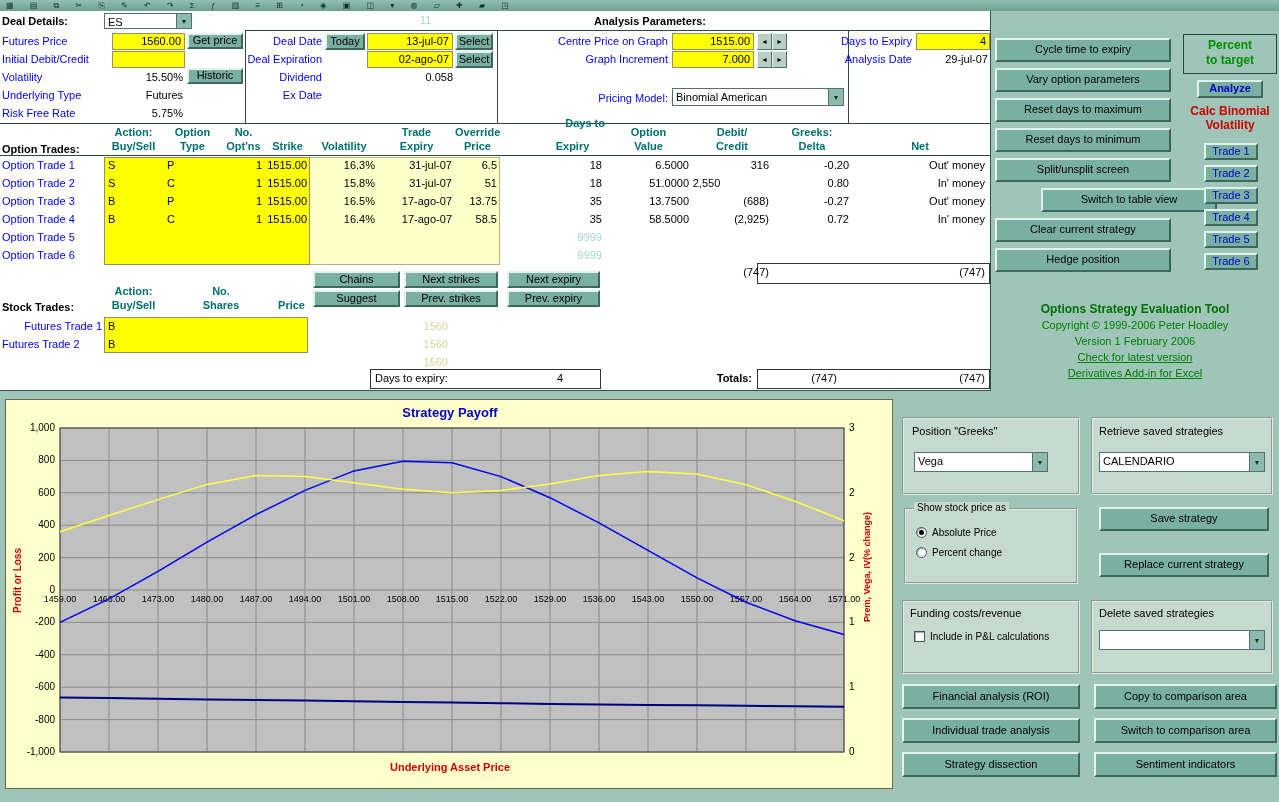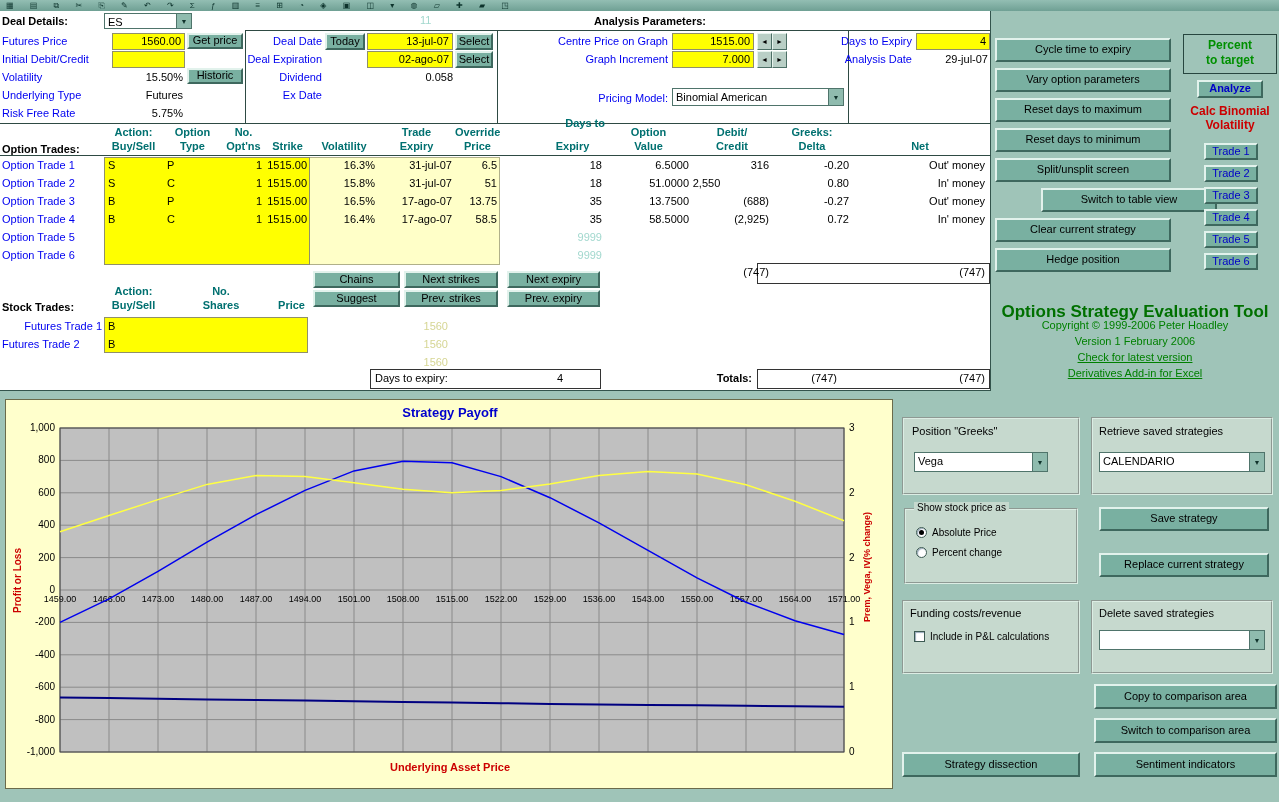--- a/index.html
+++ b/index.html
@@ -130,21 +130,21 @@
   <div class="abs tr" style="left:757px;top:372px;width:80px">(747)</div>
   <div class="abs tr" style="left:855px;top:372px;width:130px">(747)</div>
 
   <div class="abs" style="left:1183px;top:34px;width:94px;height:40px;border:1px solid #27463f"></div>
   <div class="abs tc bold" style="left:1183px;top:38px;width:94px;color:#009000;font-size:12px">Percent</div>
   <div class="abs tc bold" style="left:1183px;top:53px;width:94px;color:#009000;font-size:12px">to target</div>
   <div class="btn abs bold" style="left:1197px;top:80px;width:66px;height:18px;color:#0000c8">Analyze</div>
   <div class="abs tc bold" style="left:1183px;top:104px;width:94px;color:#cc0000;font-size:12px">Calc Binomial</div>
   <div class="abs tc bold" style="left:1183px;top:118px;width:94px;color:#cc0000;font-size:12px">Volatility</div>
 
-  <div class="abs tc bold" style="left:995px;top:302px;width:280px;color:#007000;font-size:17px">Options Strategy Evaluation Tool</div>
+  <div class="abs tc bold" style="left:995px;top:302px;width:280px;color:#007000;font-size:12px">Options Strategy Evaluation Tool</div>
   <div class="abs tc green" style="left:995px;top:319px;width:280px">Copyright © 1999-2006 Peter Hoadley</div>
   <div class="abs tc green" style="left:995px;top:335px;width:280px">Version 1 February 2006</div>
   <div class="abs tc" style="left:995px;top:351px;width:280px"><span class="link">Check for latest version</span></div>
   <div class="abs tc" style="left:995px;top:367px;width:280px"><span class="link">Derivatives Add-in for Excel</span></div>
 
   <div class="chart-panel"></div>
   <div class="abs tc bold" style="left:250px;top:405px;width:400px;color:#0000cc;font-size:13px">Strategy Payoff</div>
   <svg id="payoff-svg" class="abs" style="left:8px;top:422px" width="874" height="340">
       <rect x="52" y="6" width="784" height="324" fill="#c0c0c0"></rect>
       <line x1="52" y1="6.0" x2="836" y2="6.0" stroke="#8a8a8a" stroke-width="1"></line>
@@ -269,21 +269,23 @@
     <div class="btn abs" style="left: 995px; top: 158px; width: 176px; height: 24px;">Split/unsplit screen</div>
     <div class="btn abs" style="left: 995px; top: 188px; width: 176px; height: 24px; margin-left: 46px;">Switch to table view</div>
     <div class="btn abs" style="left: 995px; top: 218px; width: 176px; height: 24px;">Clear current strategy</div>
     <div class="btn abs" style="left: 995px; top: 248px; width: 176px; height: 24px;">Hedge position</div>
     <div class="btn abs" style="left: 1204px; top: 143px; width: 54px; height: 17px; color: rgb(0, 0, 200);">Trade 1</div>
     <div class="btn abs" style="left: 1204px; top: 165px; width: 54px; height: 17px; color: rgb(0, 0, 200);">Trade 2</div>
     <div class="btn abs" style="left: 1204px; top: 187px; width: 54px; height: 17px; color: rgb(0, 0, 200);">Trade 3</div>
     <div class="btn abs" style="left: 1204px; top: 209px; width: 54px; height: 17px; color: rgb(0, 0, 200);">Trade 4</div>
     <div class="btn abs" style="left: 1204px; top: 231px; width: 54px; height: 17px; color: rgb(0, 0, 200);">Trade 5</div>
     <div class="btn abs" style="left: 1204px; top: 253px; width: 54px; height: 17px; color: rgb(0, 0, 200);">Trade 6</div>
+    <div class="btn abs" style="left: 902px; top: 684px; width: 178px; height: 25px;">Financial analysis (ROI)</div>
     <div class="btn abs" style="left: 1094px; top: 684px; width: 183px; height: 25px;">Copy to comparison area</div>
+    <div class="btn abs" style="left: 902px; top: 718px; width: 178px; height: 25px;">Individual trade analysis</div>
     <div class="btn abs" style="left: 1094px; top: 718px; width: 183px; height: 25px;">Switch to comparison area</div>
     <div class="btn abs" style="left: 902px; top: 752px; width: 178px; height: 25px;">Strategy dissection</div>
     <div class="btn abs" style="left: 1094px; top: 752px; width: 183px; height: 25px;">Sentiment indicators</div>
     <div class="abs hdr tc" style="left: 104px; top: 126px; width: 59px;">Action:</div>
     <div class="abs hdr tc" style="left: 163px; top: 126px; width: 59px;">Option</div>
     <div class="abs hdr tc" style="left: 222px; top: 126px; width: 43px;">No.</div>
     <div class="abs hdr tc" style="left: 378px; top: 126px; width: 77px;">Trade</div>
     <div class="abs hdr tc" style="left: 455px; top: 126px; width: 45px;">Override</div>
     <div class="abs hdr tc" style="left: 540px; top: 117px; width: 65px; text-align: right;">Days to</div>
     <div class="abs hdr tc" style="left: 605px; top: 126px; width: 87px;">Option</div>

